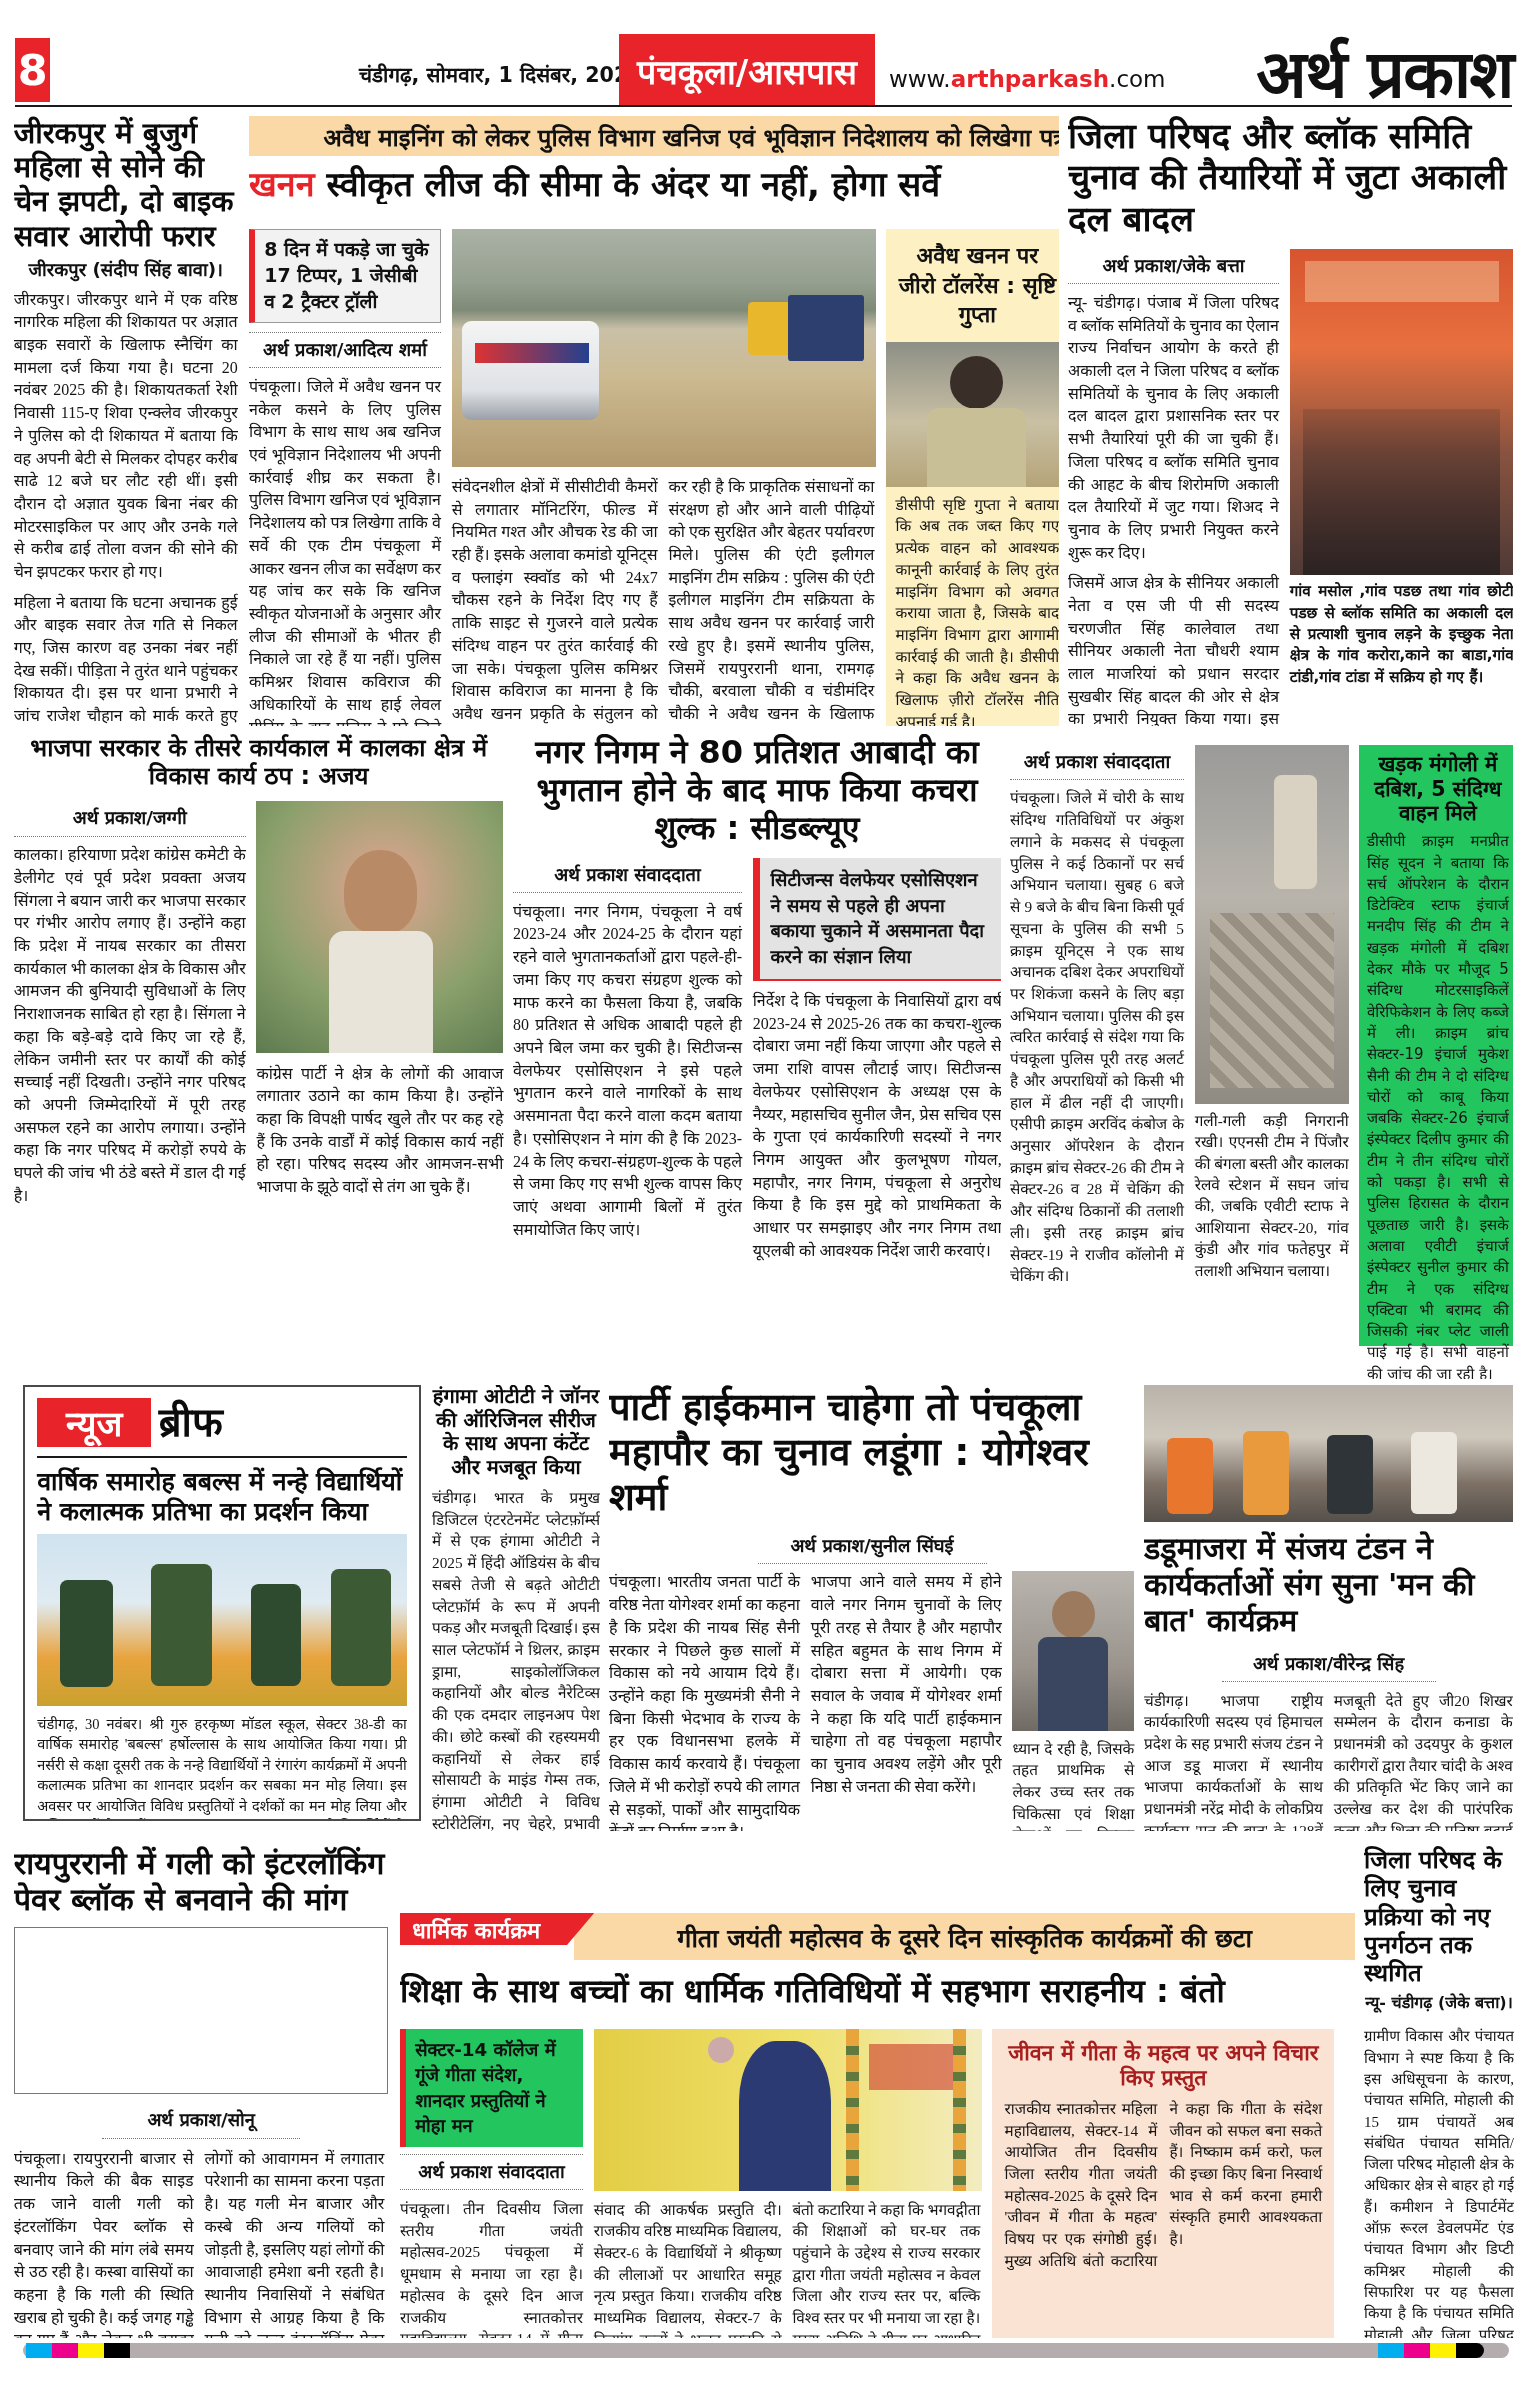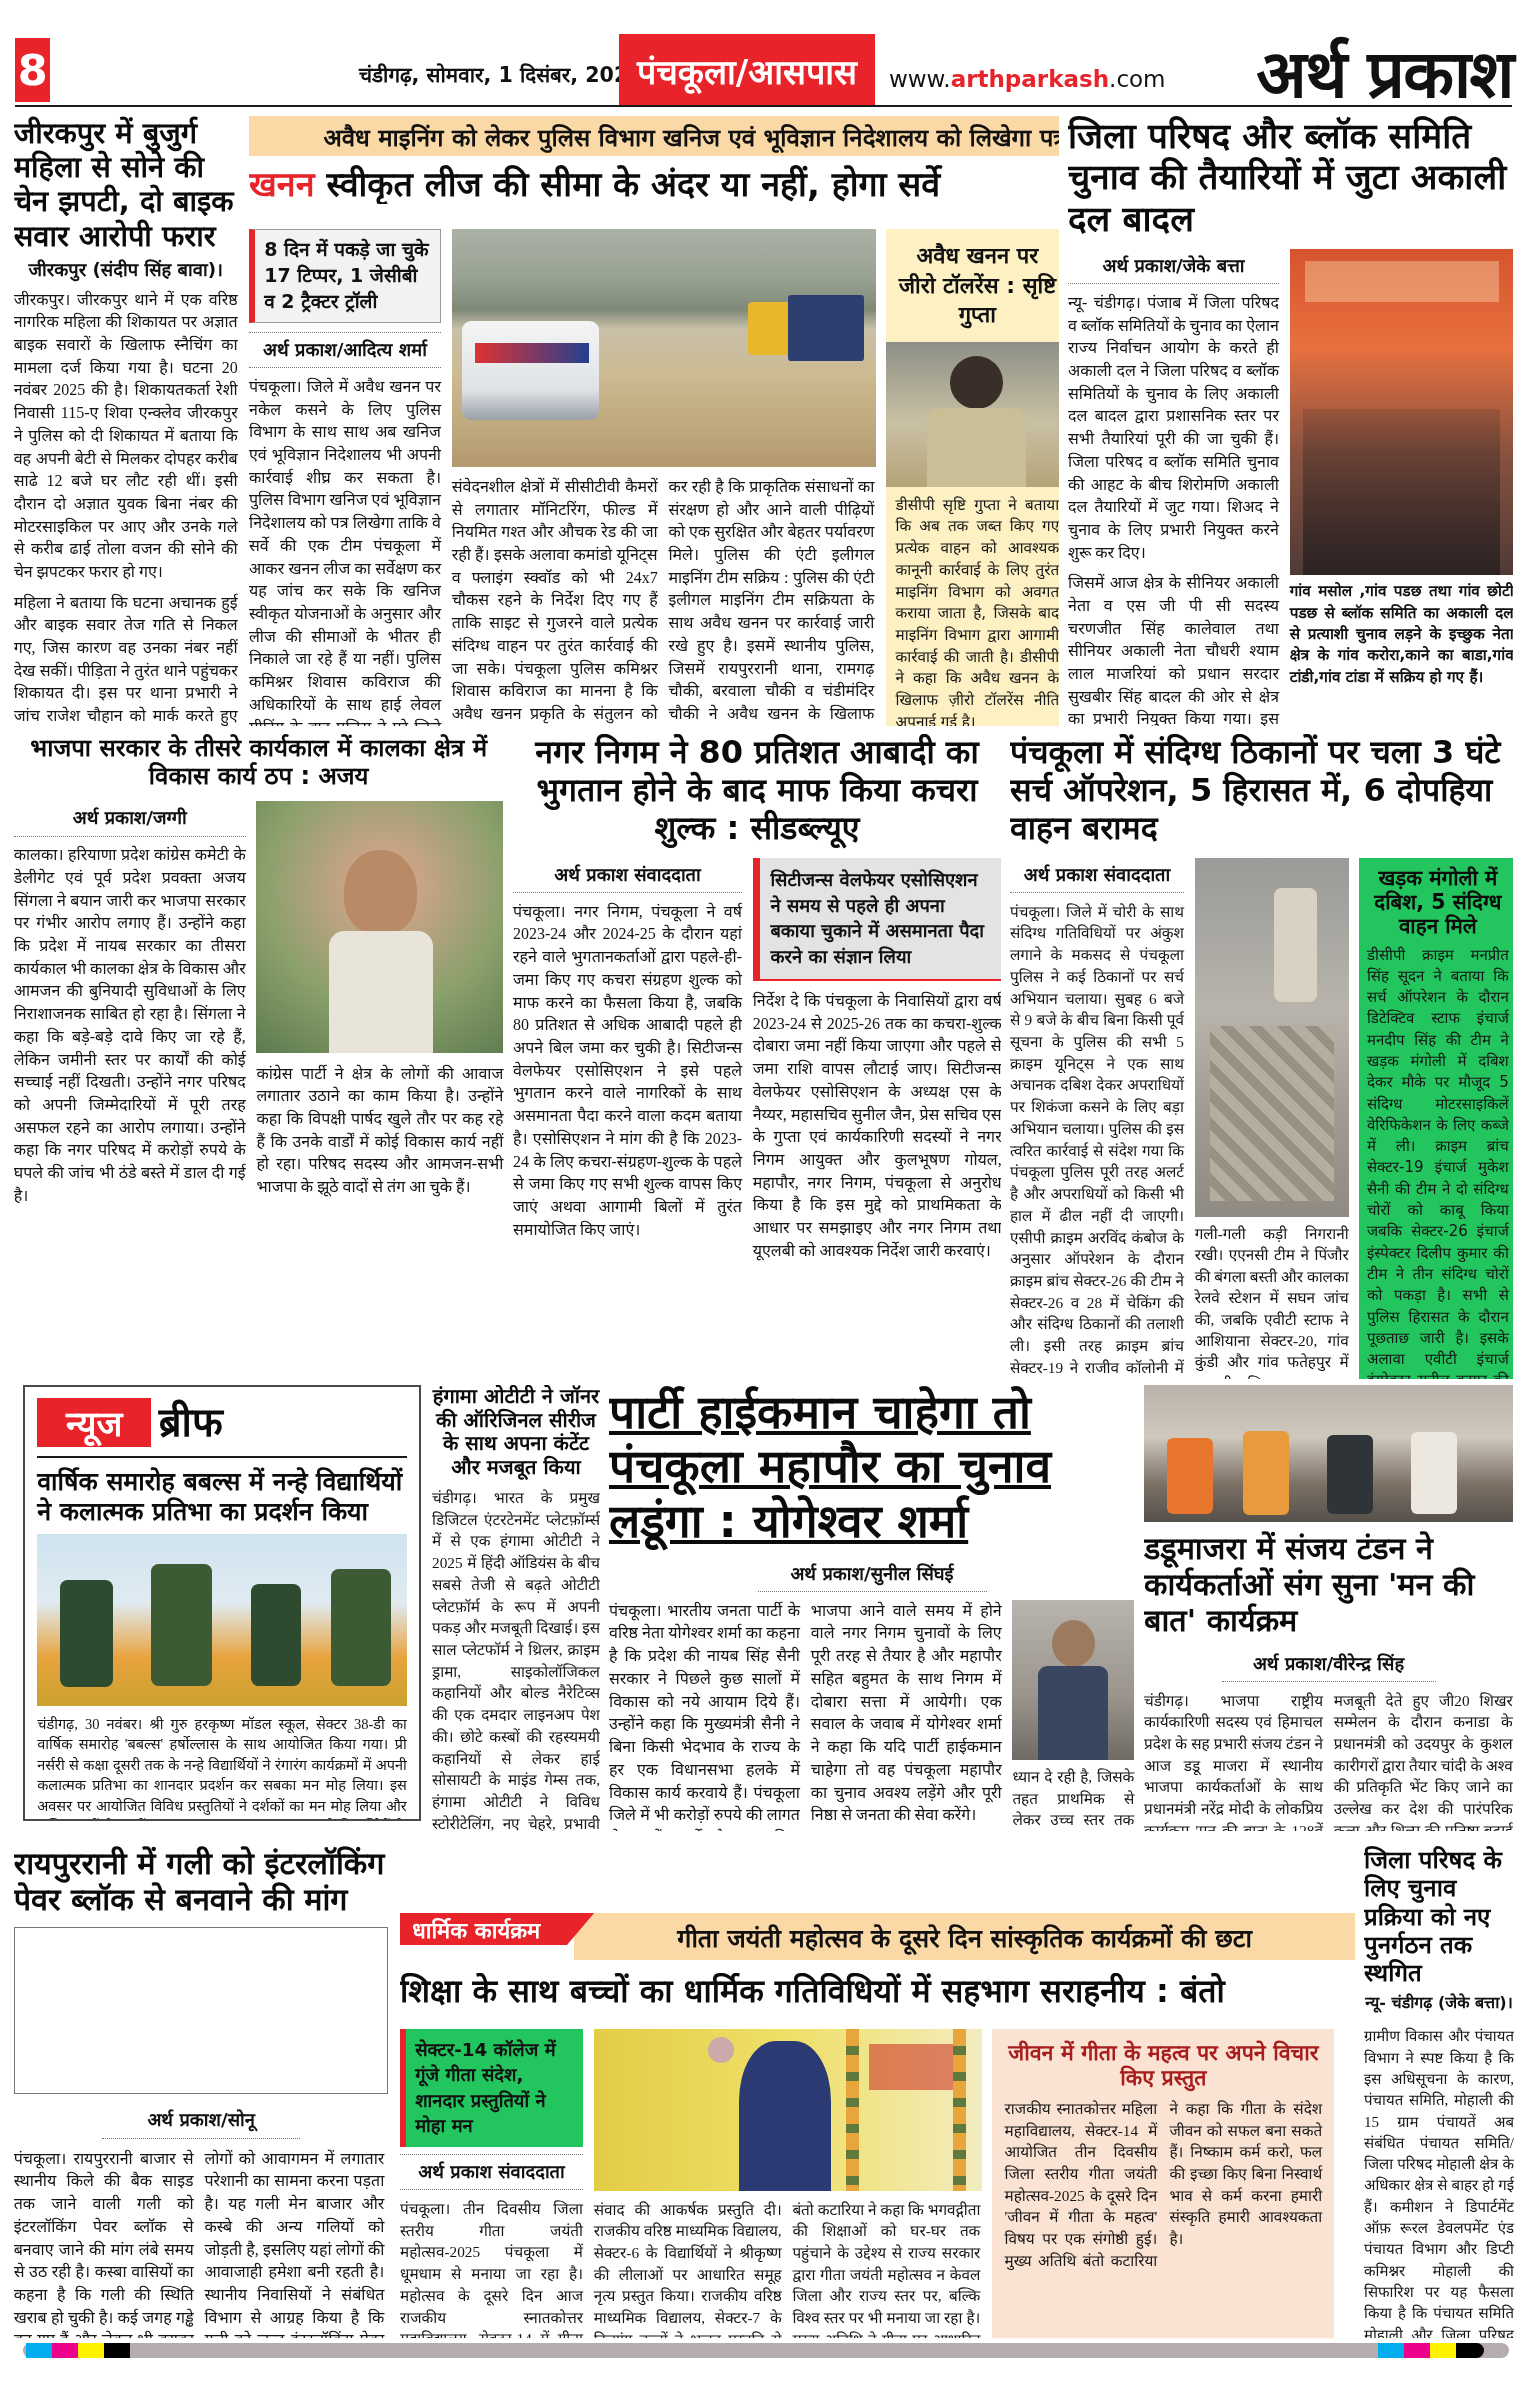--- a/index.html
+++ b/index.html
@@ -139,21 +139,20 @@
         <div class="bd">पंचकूला। नगर निगम, पंचकूला ने वर्ष 2023-24 और 2024-25 के दौरान यहां रहने वाले भुगतानकर्ताओं द्वारा पहले-ही-जमा किए गए कचरा संग्रहण शुल्क को माफ करने का फैसला किया है, जबकि 80 प्रतिशत से अधिक आबादी पहले ही अपने बिल जमा कर चुकी है। सिटीजन्स वेलफेयर एसोसिएशन ने इसे पहले भुगतान करने वाले नागरिकों के साथ असमानता पैदा करने वाला कदम बताया है। एसोसिएशन ने मांग की है कि 2023-24 के लिए कचरा-संग्रहण-शुल्क के पहले से जमा किए गए सभी शुल्क वापस किए जाएं अथवा आगामी बिलों में तुरंत समायोजित किए जाएं।</div>
       </div>
       <div style="width:249px;flex:none;">
         <div class="quotebox">सिटीजन्स वेलफेयर एसोसिएशन ने समय से पहले ही अपना बकाया चुकाने में असमानता पैदा करने का संज्ञान लिया</div>
         <div class="bd" style="margin-top:9.2px;">निर्देश दे कि पंचकूला के निवासियों द्वारा वर्ष 2023-24 से 2025-26 तक का कचरा-शुल्क दोबारा जमा नहीं किया जाएगा और पहले से जमा राशि वापस लौटाई जाए। सिटीजन्स वेलफेयर एसोसिएशन के अध्यक्ष एस के नैय्यर, महासचिव सुनील जैन, प्रेस सचिव एस के गुप्ता एवं कार्यकारिणी सदस्यों ने नगर निगम आयुक्त और कुलभूषण गोयल, महापौर, नगर निगम, पंचकूला से अनुरोध किया है कि इस मुद्दे को प्राथमिकता के आधार पर समझाइए और नगर निगम तथा यूएलबी को आवश्यक निर्देश जारी करवाएं।</div>
       </div>
     </div>
   </div>
 
   <div class="art" style="left:1010px;top:734px;width:503px;height:645px;">
-    <div class="hl" style="font-size:32px;">पंचकूला में संदिग्ध ठिकानों पर चला 3 घंटे सर्च ऑपरेशन, 5 हिरासत में, 6 दोपहिया वाहन बरामद</div>
     <div class="cols" style="margin-top:10.7px;">
       <div style="width:174px;flex:none;">
         <div class="by">अर्थ प्रकाश संवाददाता</div>
         <div class="bd" style="font-size:15.3px;">पंचकूला। जिले में चोरी के साथ संदिग्ध गतिविधियों पर अंकुश लगाने के मकसद से पंचकूला पुलिस ने कई ठिकानों पर सर्च अभियान चलाया। सुबह 6 बजे से 9 बजे के बीच बिना किसी पूर्व सूचना के पुलिस की सभी 5 क्राइम यूनिट्स ने एक साथ अचानक दबिश देकर अपराधियों पर शिकंजा कसने के लिए बड़ा अभियान चलाया। पुलिस की इस त्वरित कार्रवाई से संदेश गया कि पंचकूला पुलिस पूरी तरह अलर्ट है और अपराधियों को किसी भी हाल में ढील नहीं दी जाएगी। एसीपी क्राइम अरविंद कंबोज के अनुसार ऑपरेशन के दौरान क्राइम ब्रांच सेक्टर-26 की टीम ने सेक्टर-26 व 28 में चेकिंग की और संदिग्ध ठिकानों की तलाशी ली। इसी तरह क्राइम ब्रांच सेक्टर-19 ने राजीव कॉलोनी में चेकिंग की।</div>
       </div>
       <div style="width:154px;flex:none;">
         <div class="ph" style="width:154px;height:359px;background:linear-gradient(180deg,#9a9a98 0%,#b8b4ac 42%,#a19c93 70%,#8f8a82 100%);">
           <div class="abs" style="left:79px;top:30.5px;width:43px;height:114px;background:#d9d2c2;border-radius:7.6px;"></div>
           <div class="abs" style="left:15.3px;top:168px;width:124px;height:175px;background:repeating-linear-gradient(45deg,#b5ad9f 0 10.7px,#989083 10.7px 20px);"></div>
         </div>
@@ -181,21 +180,21 @@
     </div>
     <div class="bd" style="font-size:14.5px;margin-top:7.6px;">चंडीगढ़, 30 नवंबर। श्री गुरु हरकृष्ण मॉडल स्कूल, सेक्टर 38-डी का वार्षिक समारोह 'बबल्स' हर्षोल्लास के साथ आयोजित किया गया। प्री नर्सरी से कक्षा दूसरी तक के नन्हे विद्यार्थियों ने रंगारंग कार्यक्रमों में अपनी कलात्मक प्रतिभा का शानदार प्रदर्शन कर सबका मन मोह लिया। इस अवसर पर आयोजित विविध प्रस्तुतियों ने दर्शकों का मन मोह लिया और अभिभावकों ने बच्चों का उत्साह बढ़ाया। स्कूल प्रबंधन ने विद्यार्थियों के उज्ज्वल भविष्य की कामना करते हुए सभी का आभार जताया।</div>
   </div>
 
   <div class="art" style="left:432px;top:1385px;width:168px;height:446px;">
     <div class="hl" style="font-size:20px;text-align:center;">हंगामा ओटीटी ने जॉनर की ऑरिजिनल सीरीज के साथ अपना कंटेंट और मजबूत किया</div>
     <div class="bd" style="font-size:15.3px;margin-top:7.6px;">चंडीगढ़। भारत के प्रमुख डिजिटल एंटरटेनमेंट प्लेटफ़ॉर्म्स में से एक हंगामा ओटीटी ने 2025 में हिंदी ऑडियंस के बीच सबसे तेजी से बढ़ते ओटीटी प्लेटफ़ॉर्म के रूप में अपनी पकड़ और मजबूती दिखाई। इस साल प्लेटफॉर्म ने थ्रिलर, क्राइम ड्रामा, साइकोलॉजिकल कहानियों और बोल्ड नैरेटिव्स की एक दमदार लाइनअप पेश की। छोटे कस्बों की रहस्यमयी कहानियों से लेकर हाई सोसायटी के माइंड गेम्स तक, हंगामा ओटीटी ने विविध स्टोरीटेलिंग, नए चेहरे, प्रभावी परफॉर्मेंस और भारतीय नैरेटिव्स की अपनी पहचान और मजबूत की। हंगामा ने प्रमुख ऑरिजिनल सीरीज के साथ अपना कंटेंट और मजबूत किया है।</div>
   </div>
 
   <div class="art" style="left:609px;top:1385px;width:526px;height:446px;">
-    <div class="hl" style="font-size:46px;text-decoration:underline;">पार्टी हाईकमान चाहेगा तो पंचकूला महापौर का चुनाव लडूंगा : योगेश्वर शर्मा</div>
+    <div class="hl" style="font-size:38px;">पार्टी हाईकमान चाहेगा तो पंचकूला महापौर का चुनाव लडूंगा : योगेश्वर शर्मा</div>
     <div class="by" style="width:229px;margin:9.2px auto 7.6px auto;">अर्थ प्रकाश/सुनील सिंघई</div>
     <div class="cols">
       <div class="bd" style="width:191px;flex:none;">पंचकूला। भारतीय जनता पार्टी के वरिष्ठ नेता योगेश्वर शर्मा का कहना है कि प्रदेश की नायब सिंह सैनी सरकार ने पिछले कुछ सालों में विकास को नये आयाम दिये हैं। उन्होंने कहा कि मुख्यमंत्री सैनी ने बिना किसी भेदभाव के राज्य के हर एक विधानसभा हलके में विकास कार्य करवाये हैं। पंचकूला जिले में भी करोड़ों रुपये की लागत से सड़कों, पार्कों और सामुदायिक केंद्रों का निर्माण हुआ है।</div>
       <div class="bd" style="width:191px;flex:none;">भाजपा आने वाले समय में होने वाले नगर निगम चुनावों के लिए पूरी तरह से तैयार है और महापौर सहित बहुमत के साथ निगम में दोबारा सत्ता में आयेगी। एक सवाल के जवाब में योगेश्वर शर्मा ने कहा कि यदि पार्टी हाईकमान चाहेगा तो वह पंचकूला महापौर का चुनाव अवश्य लड़ेंगे और पूरी निष्ठा से जनता की सेवा करेंगे।</div>
       <div style="width:122px;flex:none;">
         <div class="ph" style="width:122px;height:160px;background:linear-gradient(180deg,#b9b4ae,#9a948d 60%,#6f6a64);">
           <div class="abs" style="left:40px;top:20px;width:43px;height:47px;background:#9c7a5e;border-radius:50%;"></div>
           <div class="abs" style="left:26px;top:66px;width:70px;height:95px;background:#3a4660;border-radius:9.2px 9.2px 0 0;"></div>
         </div>
         <div class="bd" style="font-size:15.3px;margin-top:6.1px;">ध्यान दे रही है, जिसके तहत प्राथमिक से लेकर उच्च स्तर तक चिकित्सा एवं शिक्षा सेवाओं का विस्तार किया जा रहा है। जल्द ही इलाके को मेडिकल कॉलेज की सुविधा भी मिल जायेगी।</div>

